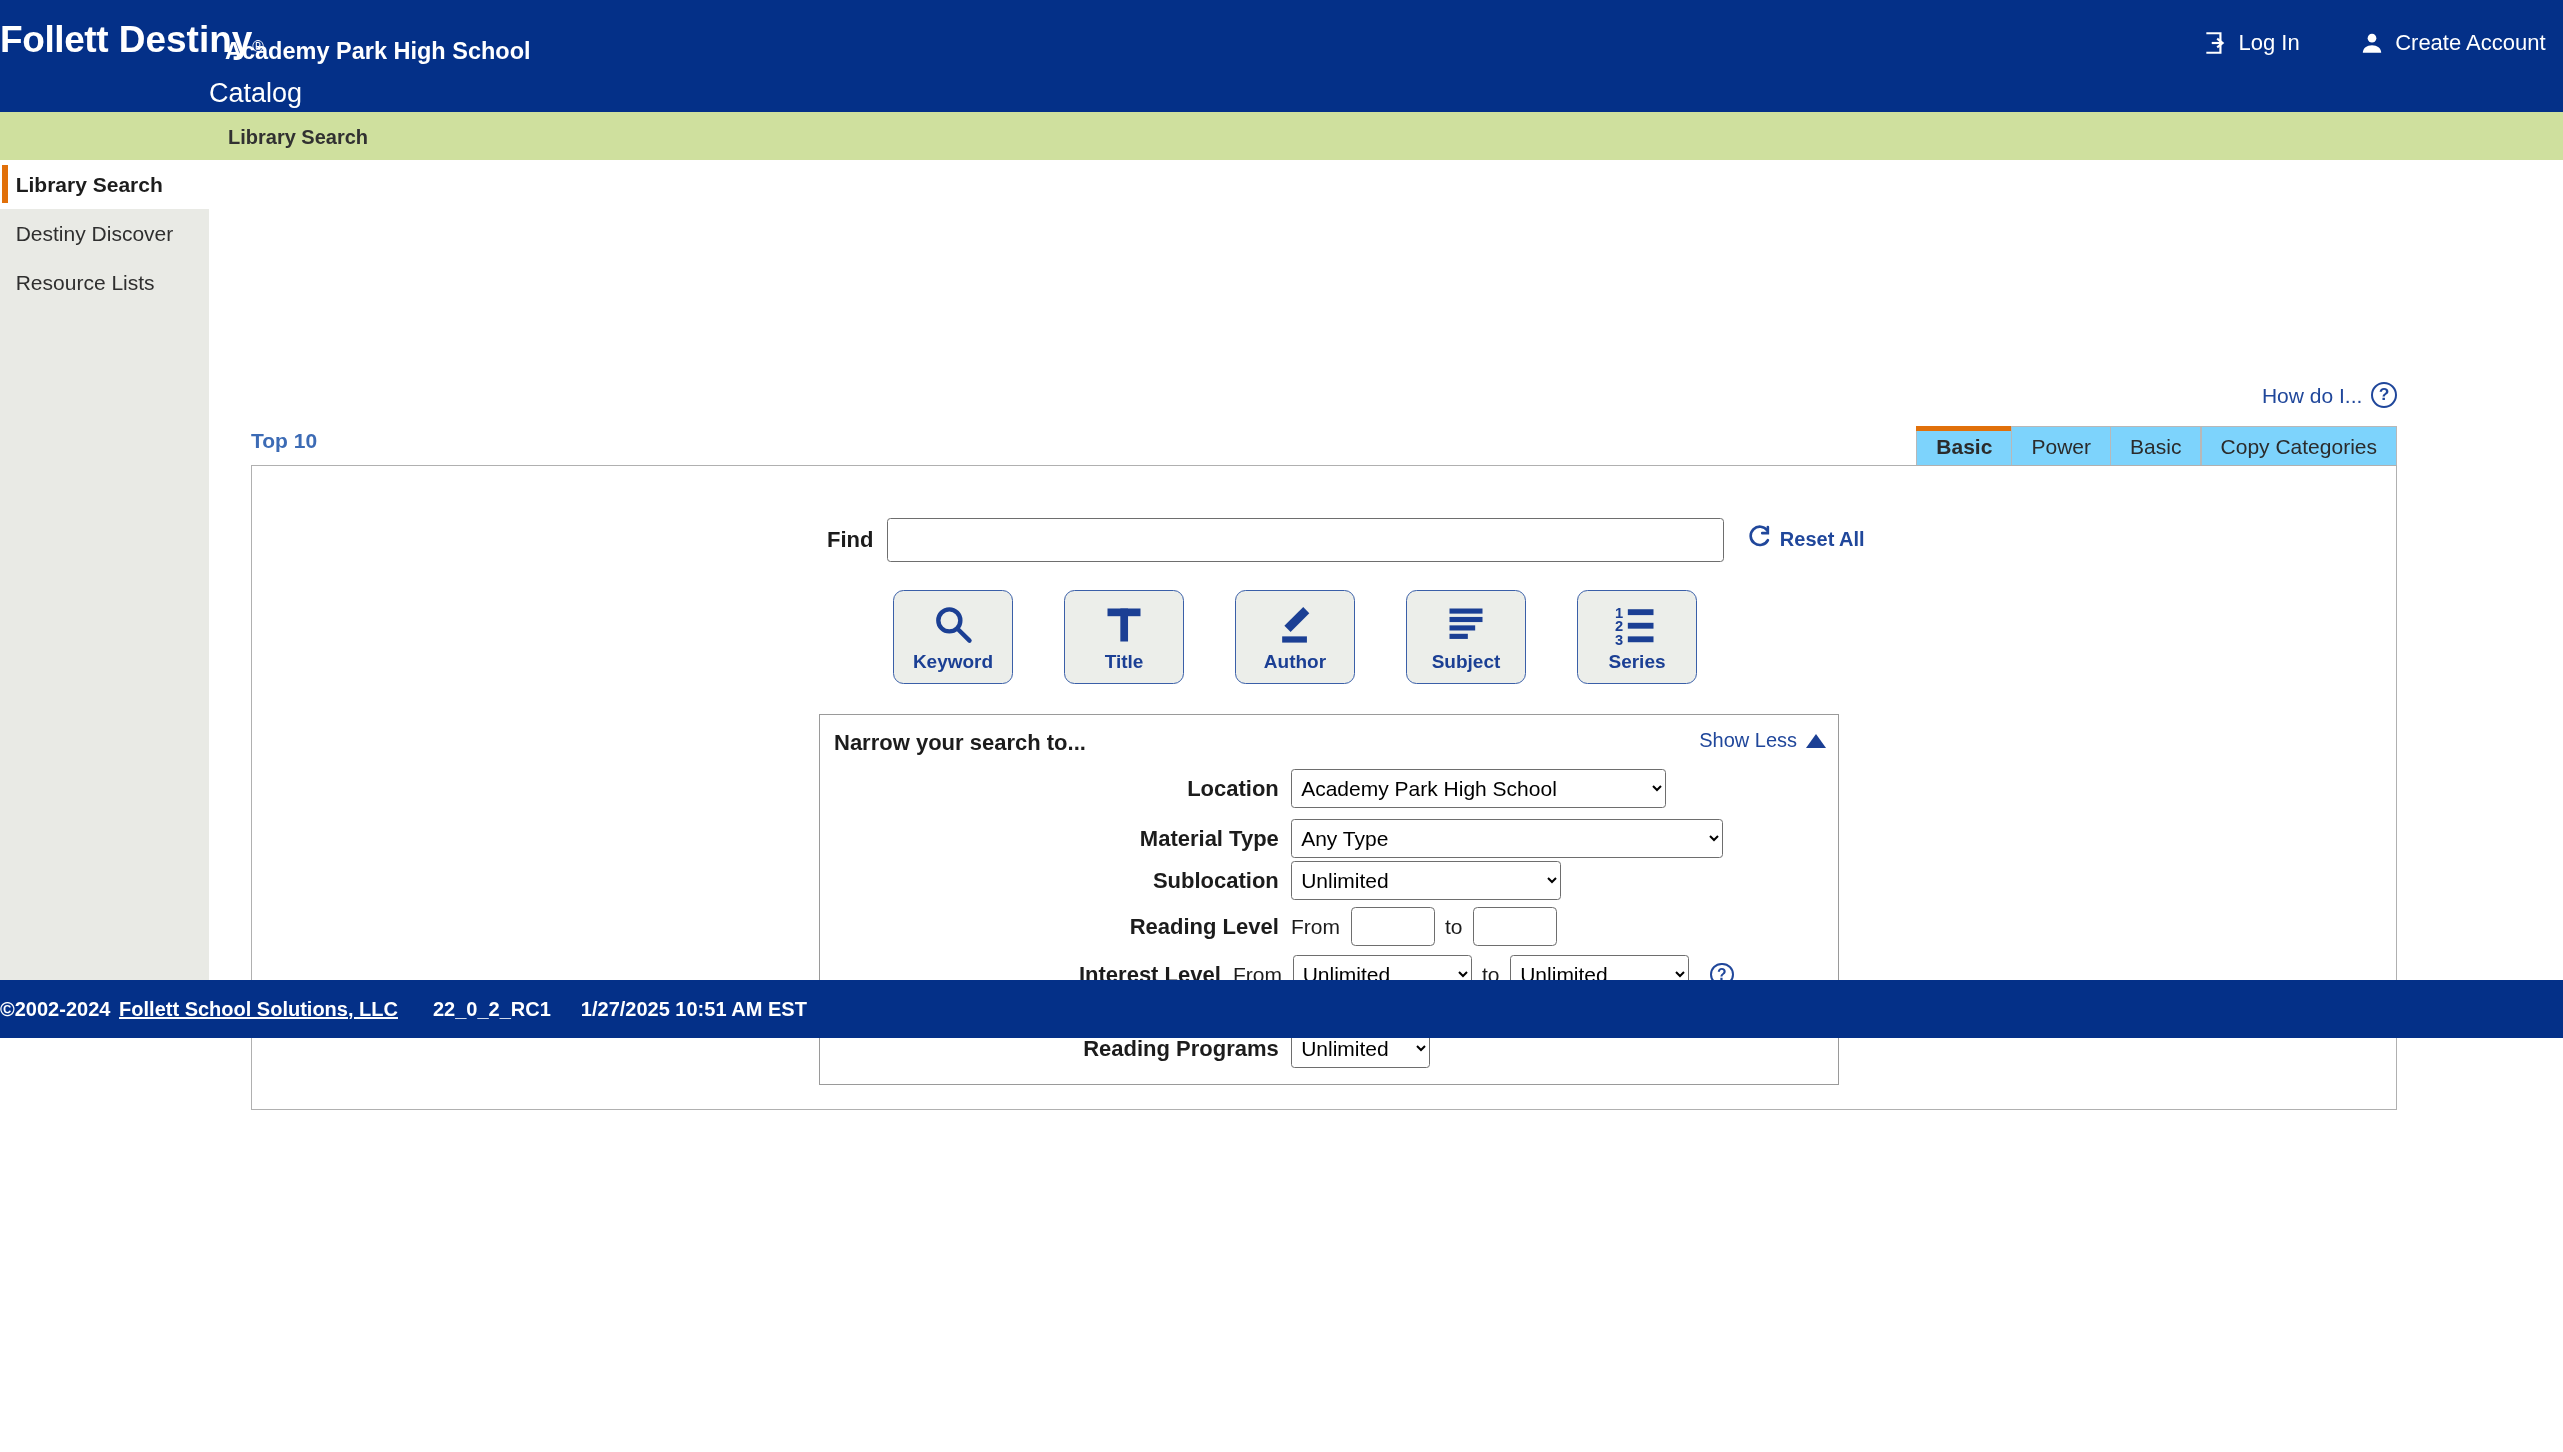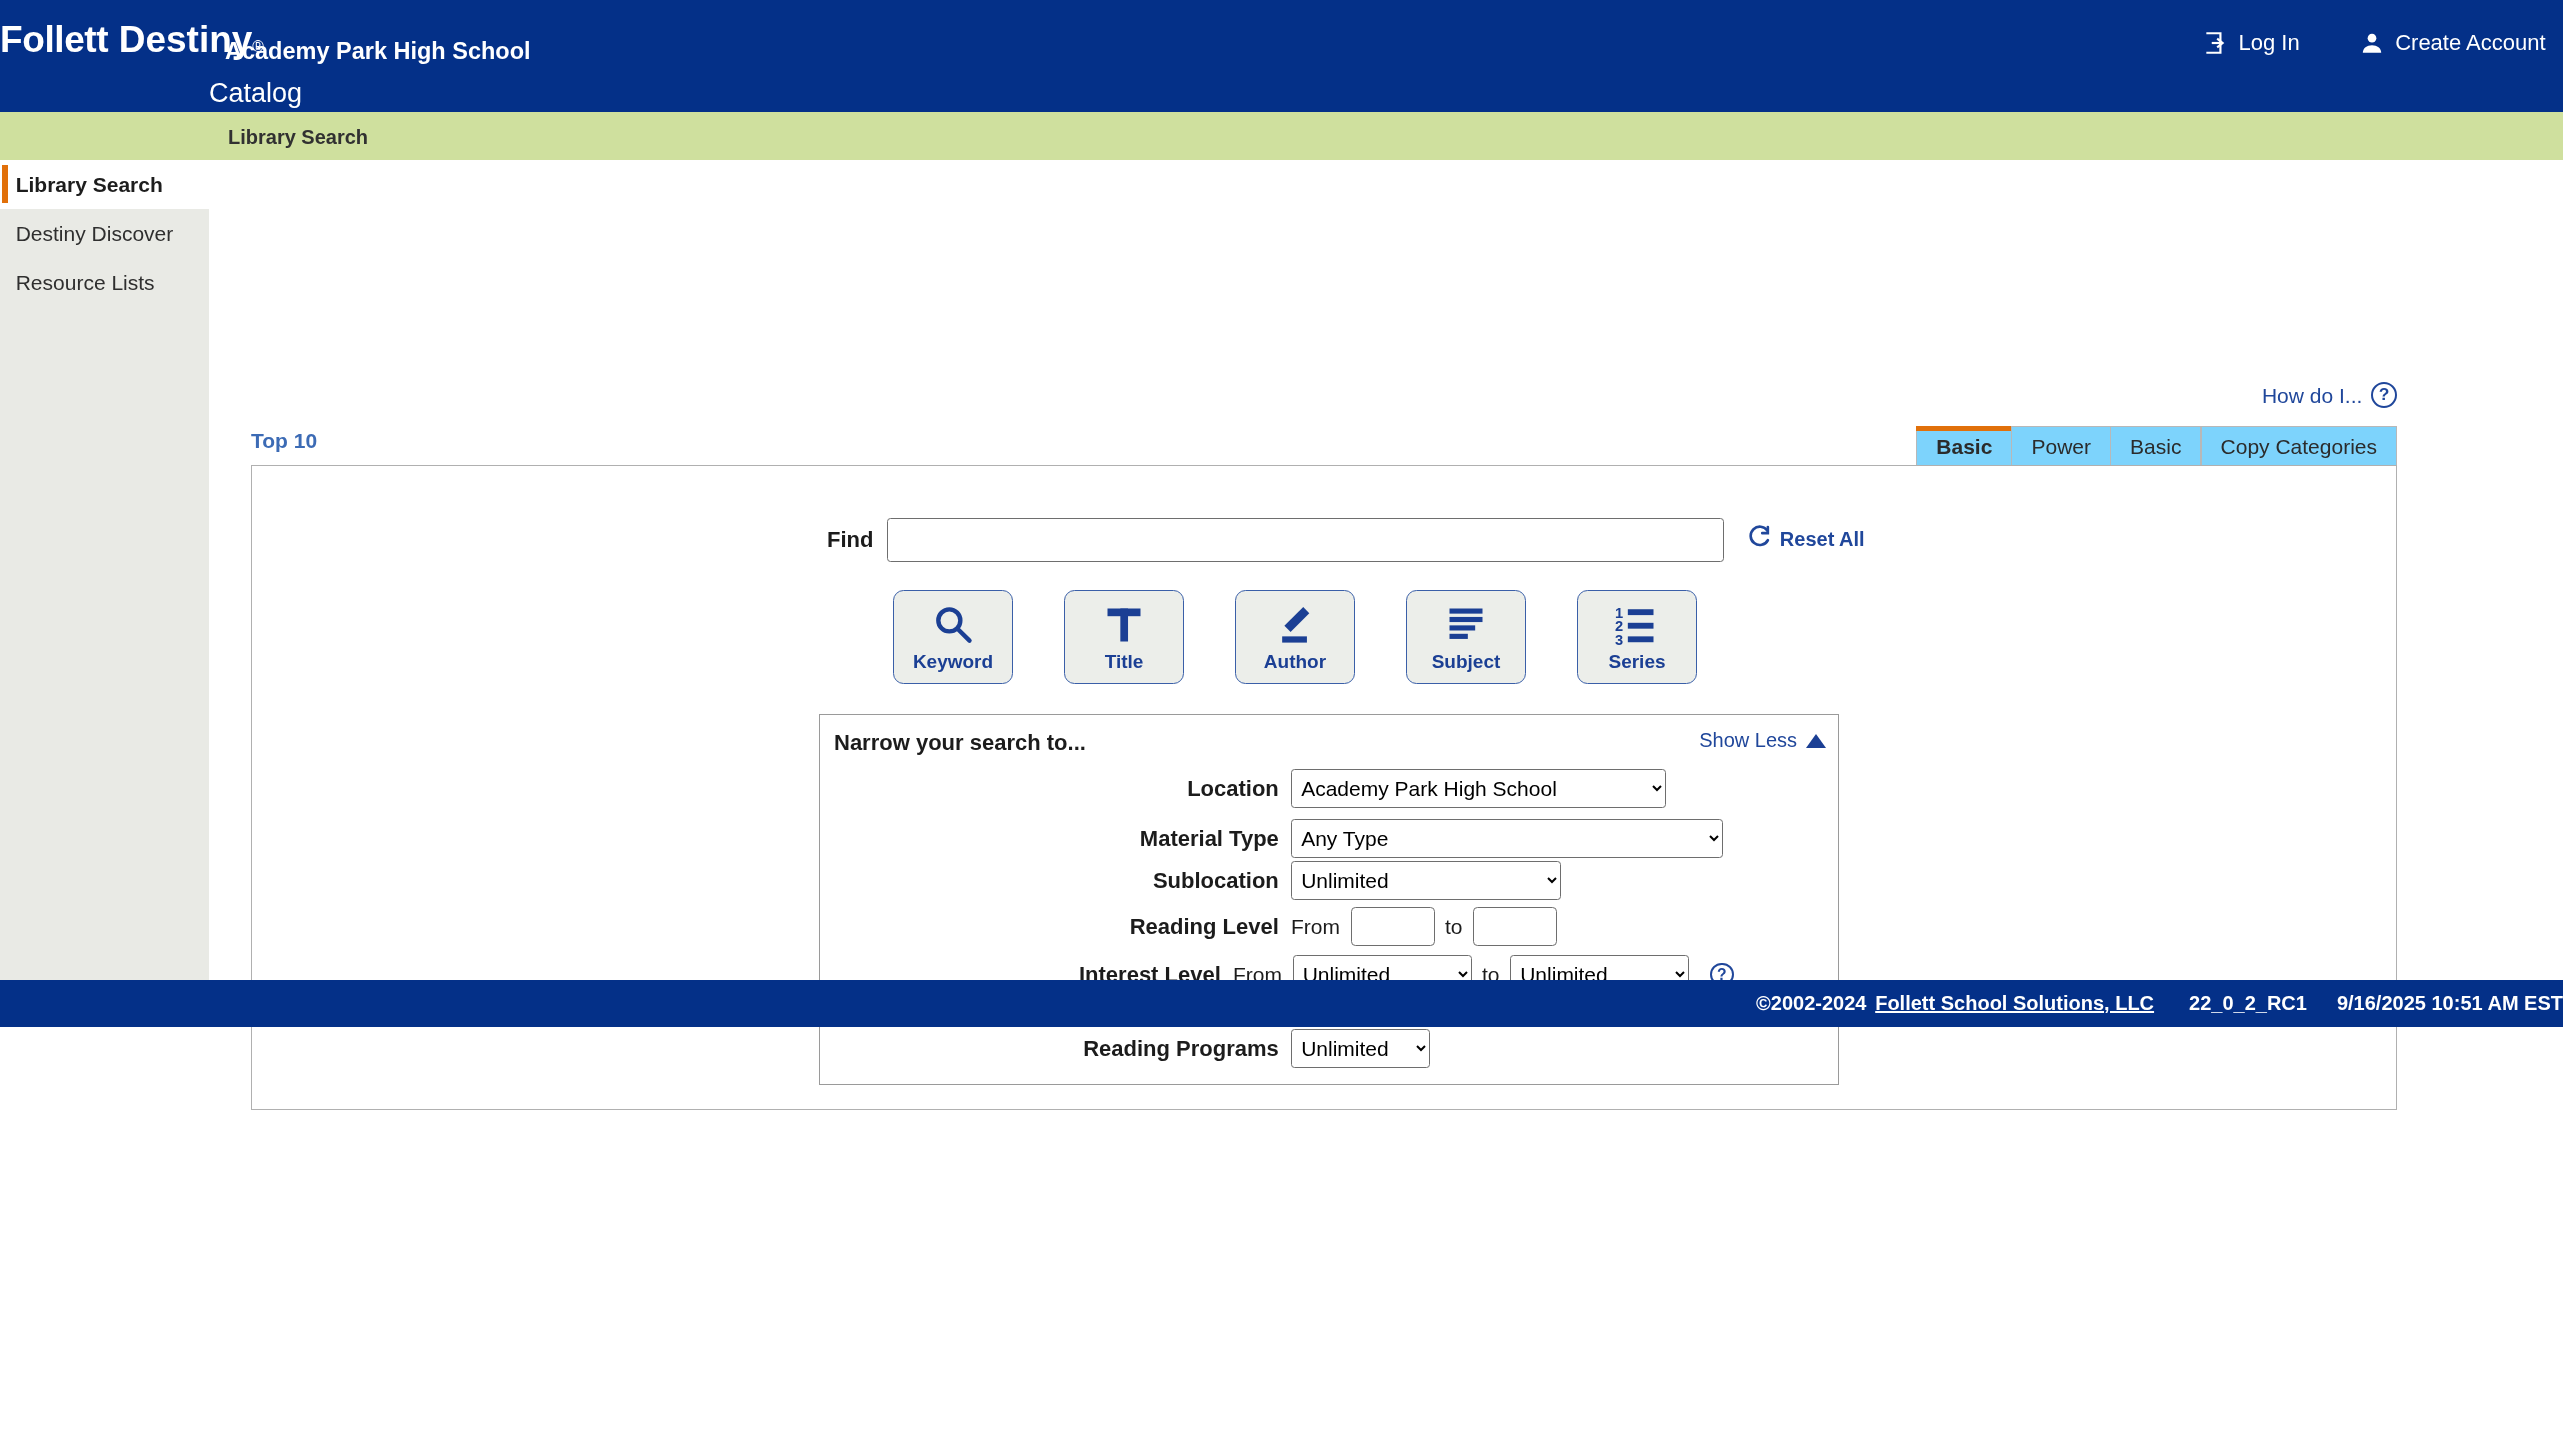--- a/index.html
+++ b/index.html
@@ -245,23 +245,23 @@
     border-radius: 4.4px;
     font-size: 21px;
     font-family: "Liberation Sans", sans-serif;
     padding: 0 5.2px;
     background: #ffffff;
   }
 
   
   .footer {
     position: relative;
-    width: 2563px; height: 47px;
+    width: 2563px; height: 58px;
     background: #043088;
-    display: flex; align-items: center; justify-content: flex-end;
+    display: flex; align-items: center; justify-content: flex-start;
     gap: 0;
   }
   .footer-inner {
     display: flex; align-items: center;
     color: #ffffff; font-size: 20px; font-weight: bold;
     white-space: nowrap;
   }
   .footer-inner .sp-sm { margin-right: 8.7px; }
   .footer-inner a {
     color: #ffffff; text-decoration: underline; cursor: pointer;
@@ -491,18 +491,18 @@
       </div>
     </div>
   </div>
 </div>
 
 <div class="footer">
   <div class="footer-inner">
     <span class="sp-sm">©2002-2024</span>
     <a>Follett School Solutions, LLC</a>
     <span class="ver">22_0_2_RC1</span>
-    <span>9/16/2025 10:51 AM EST</span>
+    <span>1/27/2025 10:51 AM EST</span>
   </div>
 </div>
 
 <div class="page-rest"></div>
 
 
 </body></html>

